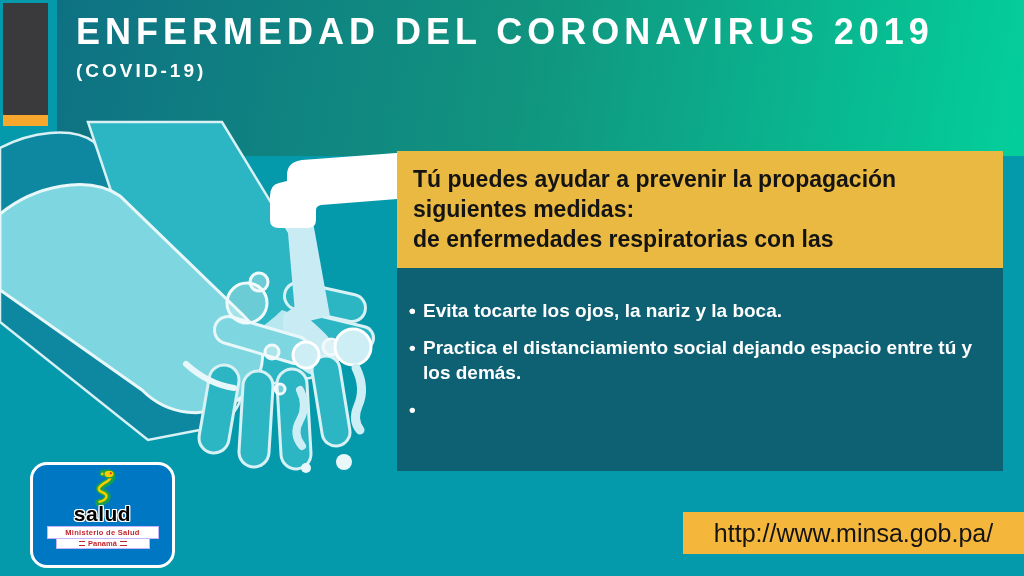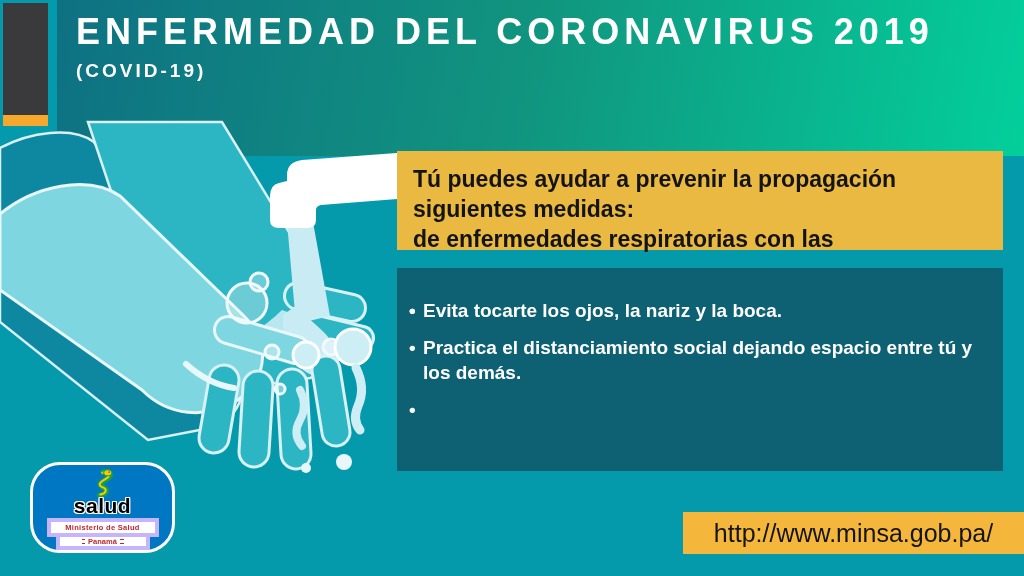--- a/index.html
+++ b/index.html
@@ -15,40 +15,40 @@
   .header { position:absolute; left:57px; top:0; width:967px; height:156px;
             background:linear-gradient(100deg,#0e7183 0%,#11947f 48%,#03cf9b 100%);
             padding:11px 0 0 19px; }
   .header-title { color:#fff; font-size:36px; font-weight:700; letter-spacing:5px; white-space:nowrap; }
   .header-subtitle { color:#fff; font-size:19px; font-weight:700; letter-spacing:3px; margin-top:7px; }
 
   
   .illus { position:absolute; left:0; top:118px; width:410px; height:360px; }
 
   
-  .intro-box { position:absolute; left:397px; top:151px; width:606px; height:99px;
+  .intro-box { position:absolute; left:397px; top:151px; width:606px; height:117px;
                background:#e9b942; padding:13px 32px 0 16px; }
   .intro-line { color:#141414; font-size:23px; font-weight:700; line-height:30px; }
 
   
   .measures-box { position:absolute; left:397px; top:268px; width:606px; height:203px;
                   background:#0e6173; padding:18px 14px 0 12px; }
   .measures-box ul { list-style:none; }
   .measures-box li { position:relative; padding-left:14px; margin-bottom:12px;
                      color:#fff; font-size:19px; font-weight:700; line-height:25px; }
   .blt { position:absolute; left:0; top:0; }
 
   
-  .logo { position:absolute; left:30px; top:462px; width:145px; height:91px;
-          background:#0077c2; border:3px solid #fff; border-radius:30px;
+  .logo { position:absolute; left:30px; top:462px; width:145px; height:106px;
+          background:#0077c2; border:3px solid #fff; border-radius:17px;
           display:flex; flex-direction:column; align-items:center; padding-top:3px; }
   .logo-name { font-size:21px; font-weight:800; color:#000; line-height:1; margin-top:-3px;
                letter-spacing:.5px;
                text-shadow:1px 0 #fff,-1px 0 #fff,0 1px #fff,0 -1px #fff,1px 1px #fff,-1px -1px #fff,1px -1px #fff,-1px 1px #fff; }
-  .logo-chip { background:#fff; border:4px solid #c4b5fd; color:#c1272d; font-weight:700;
+  .logo-chip { background:#fff; border:1px solid #c4b5fd; color:#c1272d; font-weight:700;
                white-space:nowrap; text-align:center; }
   .chip-ministry { font-size:7.5px; width:112px; padding:1px 0; margin-top:2px; letter-spacing:.3px; }
   .chip-country  { font-size:7.5px; width:94px;  padding:0 22px; margin-top:0; border-top:none;
                    display:flex; align-items:center; gap:3px; }
   .chip-country::before, .chip-country::after { content:""; flex:1; height:3px;
                    border-top:1px solid #c1272d; border-bottom:1px solid #c1272d; }
 
   
   .url-bar { position:absolute; left:683px; top:512px; width:341px; height:42px;
              background:#f4b73c; display:flex; align-items:center; justify-content:center; }

